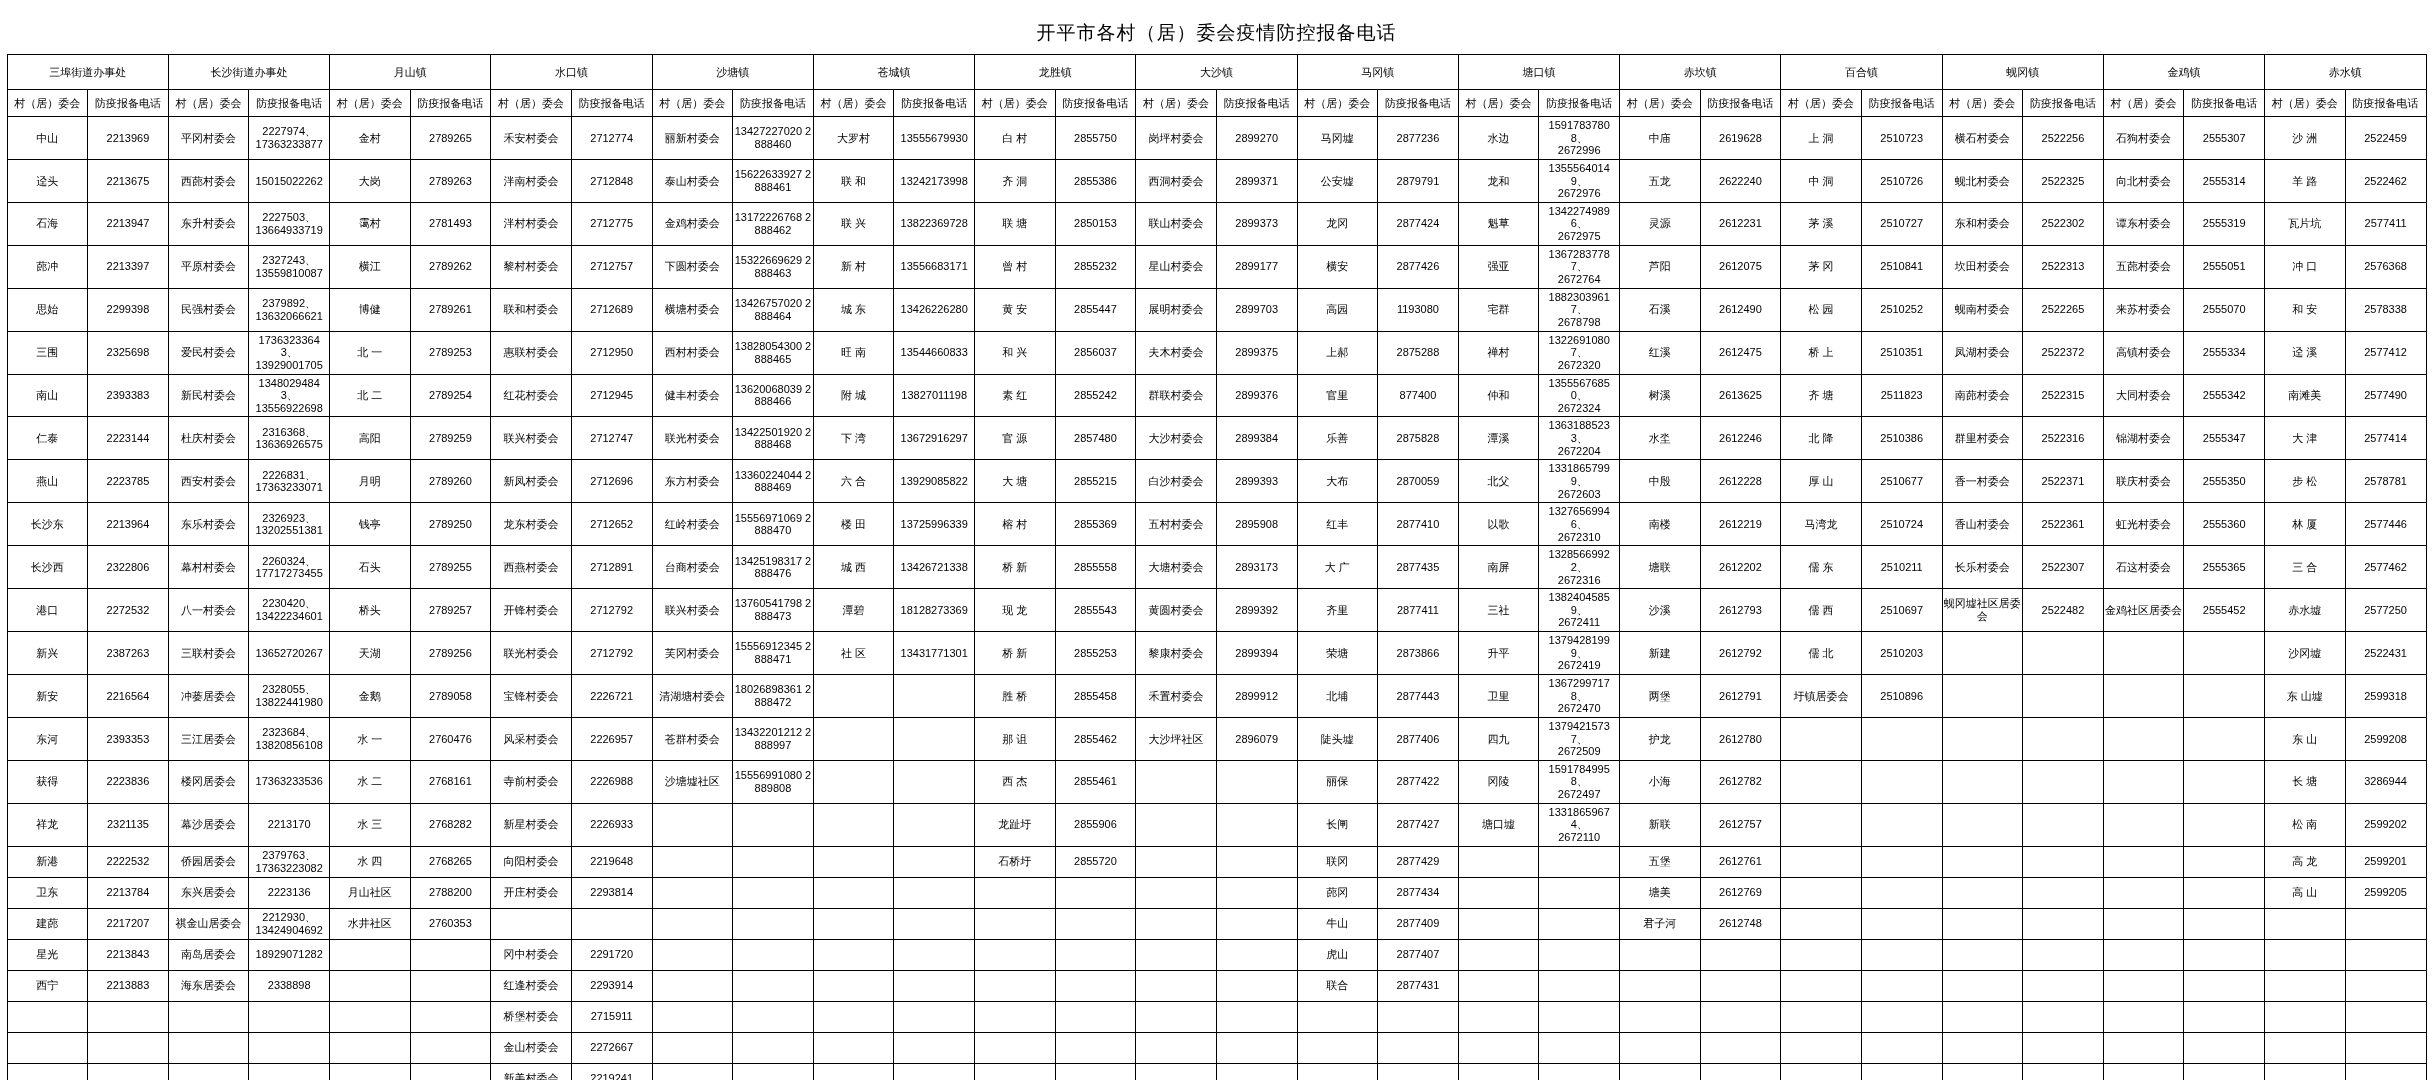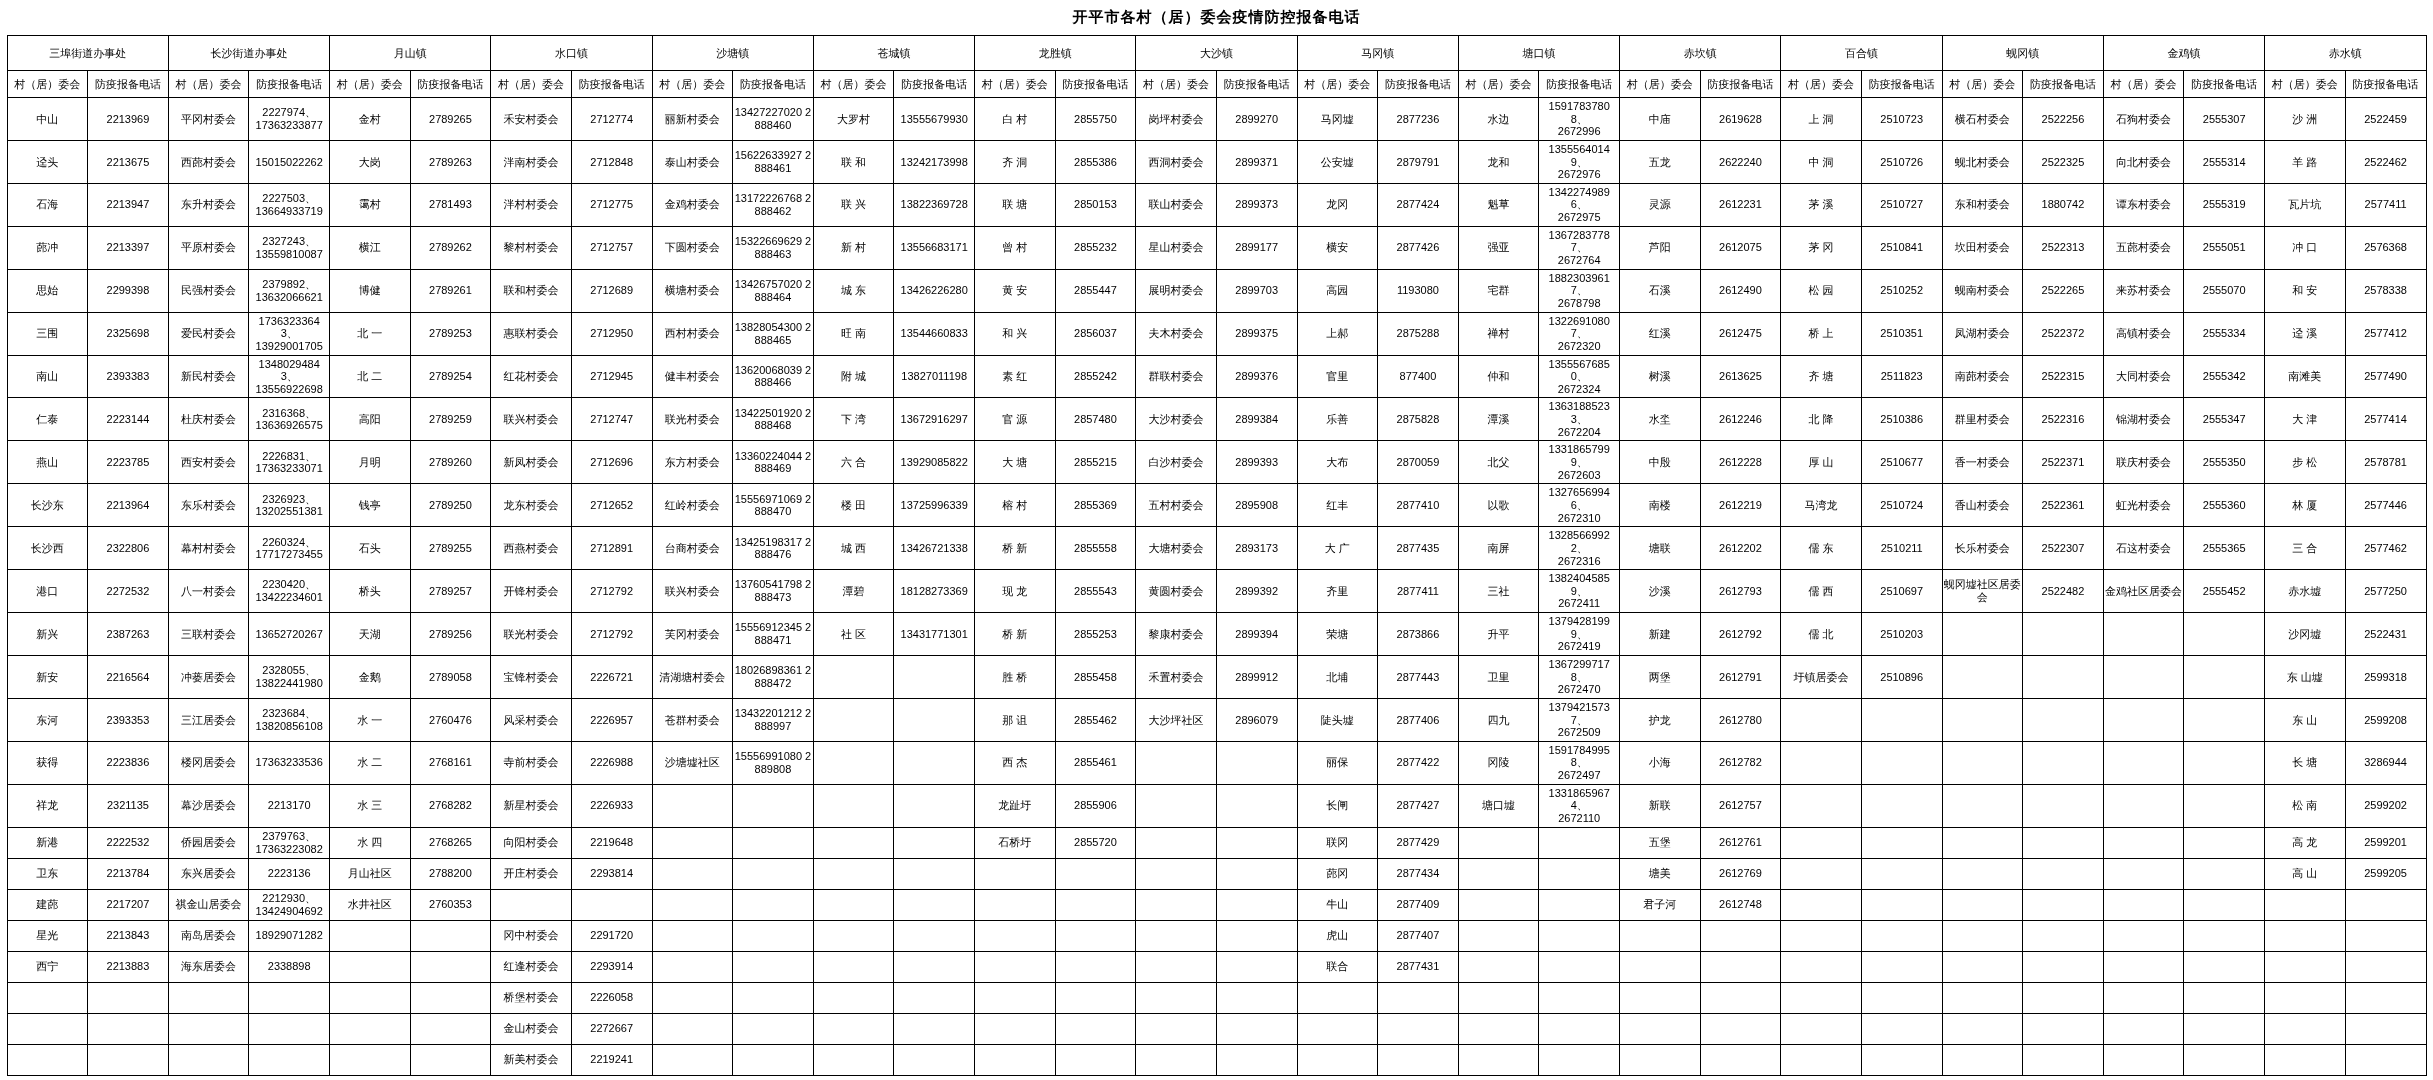--- a/index.html
+++ b/index.html
@@ -4,23 +4,23 @@
 <style>
   html,body{margin:0;padding:0;background:#ffffff;}
   body{
     width:2433px;
     font-family:"Liberation Sans","DejaVu Sans",sans-serif;
     color:#000;
     -webkit-font-smoothing:none;
   }
   #title{
     text-align:center;
-    font-size:15px;
-    font-weight:bold;
-    padding:8px 0 8px 0;
+    font-size:19px;
+    font-weight:normal;
+    padding:20px 0 8px 0;
     letter-spacing:1px;
   }
   .wrap{padding:0 6px;}
   table.grid{
     border-collapse:collapse;
     table-layout:fixed;
     width:2420px;
     margin:0 auto;
   }
   table.grid td, table.grid th{
@@ -191,21 +191,21 @@
           <td class="tel">2899373</td>
           <td class="name">龙冈</td>
           <td class="tel">2877424</td>
           <td class="name">魁草</td>
           <td class="tel multi">13422749896、<br>2672975</td>
           <td class="name">灵源</td>
           <td class="tel">2612231</td>
           <td class="name">茅 溪</td>
           <td class="tel">2510727</td>
           <td class="name">东和村委会</td>
-          <td class="tel">1880742</td>
+          <td class="tel">2522302</td>
           <td class="name">谭东村委会</td>
           <td class="tel">2555319</td>
           <td class="name">瓦片坑</td>
           <td class="tel">2577411</td>
         </tr>
         <tr>
           <td class="name">蓢冲</td>
           <td class="tel">2213397</td>
           <td class="name">平原村委会</td>
           <td class="tel multi">2327243、<br>13559810087</td>
@@ -813,21 +813,21 @@
           <td class="tel blank-cell"></td>
         </tr>
         <tr>
           <td class="name blank-cell"></td>
           <td class="tel blank-cell"></td>
           <td class="name blank-cell"></td>
           <td class="tel blank-cell"></td>
           <td class="name blank-cell"></td>
           <td class="tel blank-cell"></td>
           <td class="name">桥堡村委会</td>
-          <td class="tel">2226058</td>
+          <td class="tel">2715911</td>
           <td class="name blank-cell"></td>
           <td class="tel blank-cell"></td>
           <td class="name blank-cell"></td>
           <td class="tel blank-cell"></td>
           <td class="name blank-cell"></td>
           <td class="tel blank-cell"></td>
           <td class="name blank-cell"></td>
           <td class="tel blank-cell"></td>
           <td class="name blank-cell"></td>
           <td class="tel blank-cell"></td>

